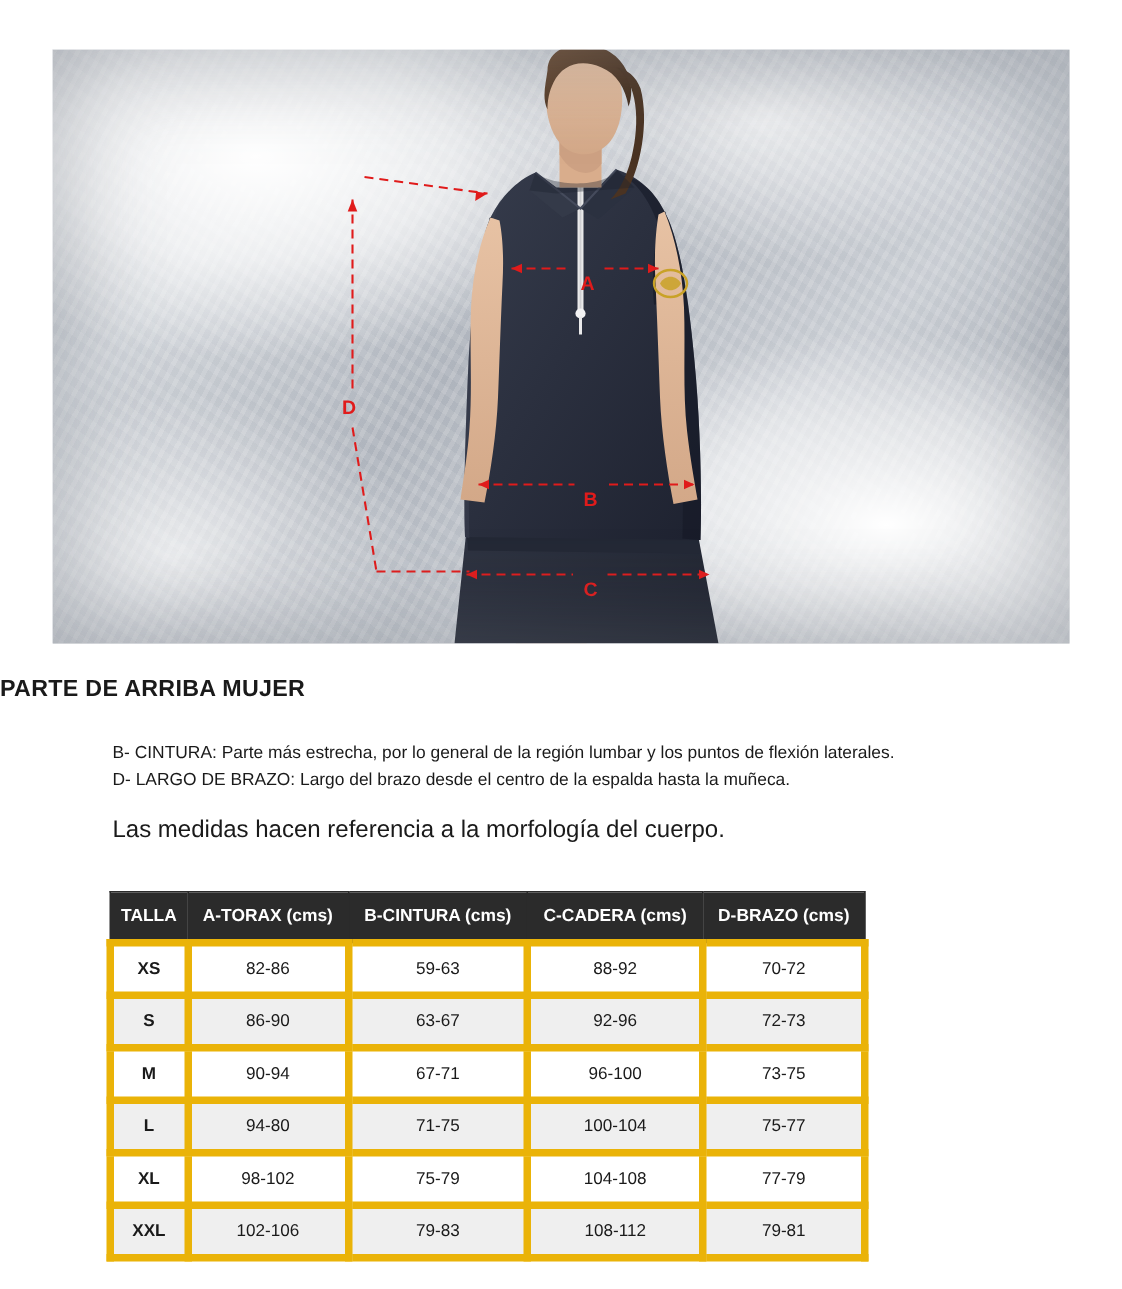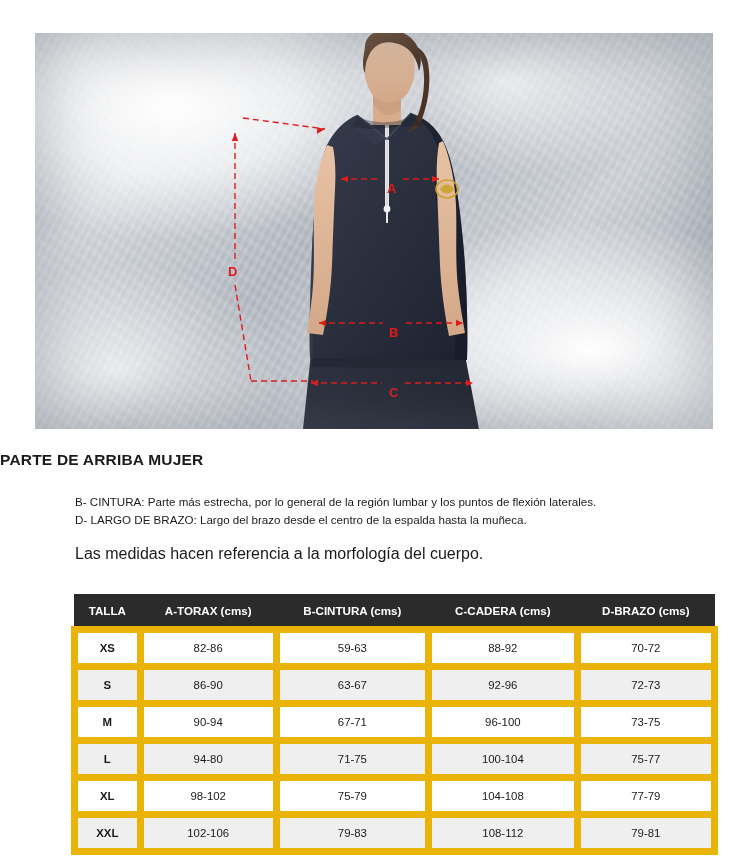--- a/index.html
+++ b/index.html
@@ -88,38 +88,38 @@
     margin: 17px 0 0 75px;
     font-size: 16px;
     color: #1a1a1a;
   }
 
   
   table.sizes {
     position: absolute;
     left: 71px;
     top: 594px;
-    width: 647px;
+    width: 508px;
     border-collapse: collapse;
     font-size: 11.4px;
   }
   table.sizes thead th {
     background: #2b2b2b;
     color: #ffffff;
     font-weight: 700;
     font-size: 11.6px;
     padding: 9px 4px;
     text-align: center;
     border: 1px solid #2b2b2b;
     white-space: nowrap;
   }
   table.sizes tbody td {
     padding: 9px 4px;
     text-align: center;
-    border: 7px solid #eab308;
+    border: 5px solid #eab308;
     color: #1a1a1a;
     background: #ffffff;
   }
   table.sizes tbody tr:nth-child(even) td {
     background: #efefef;
   }
   table.sizes tbody td.size-cell {
     font-weight: 700;
   }
 </style>

